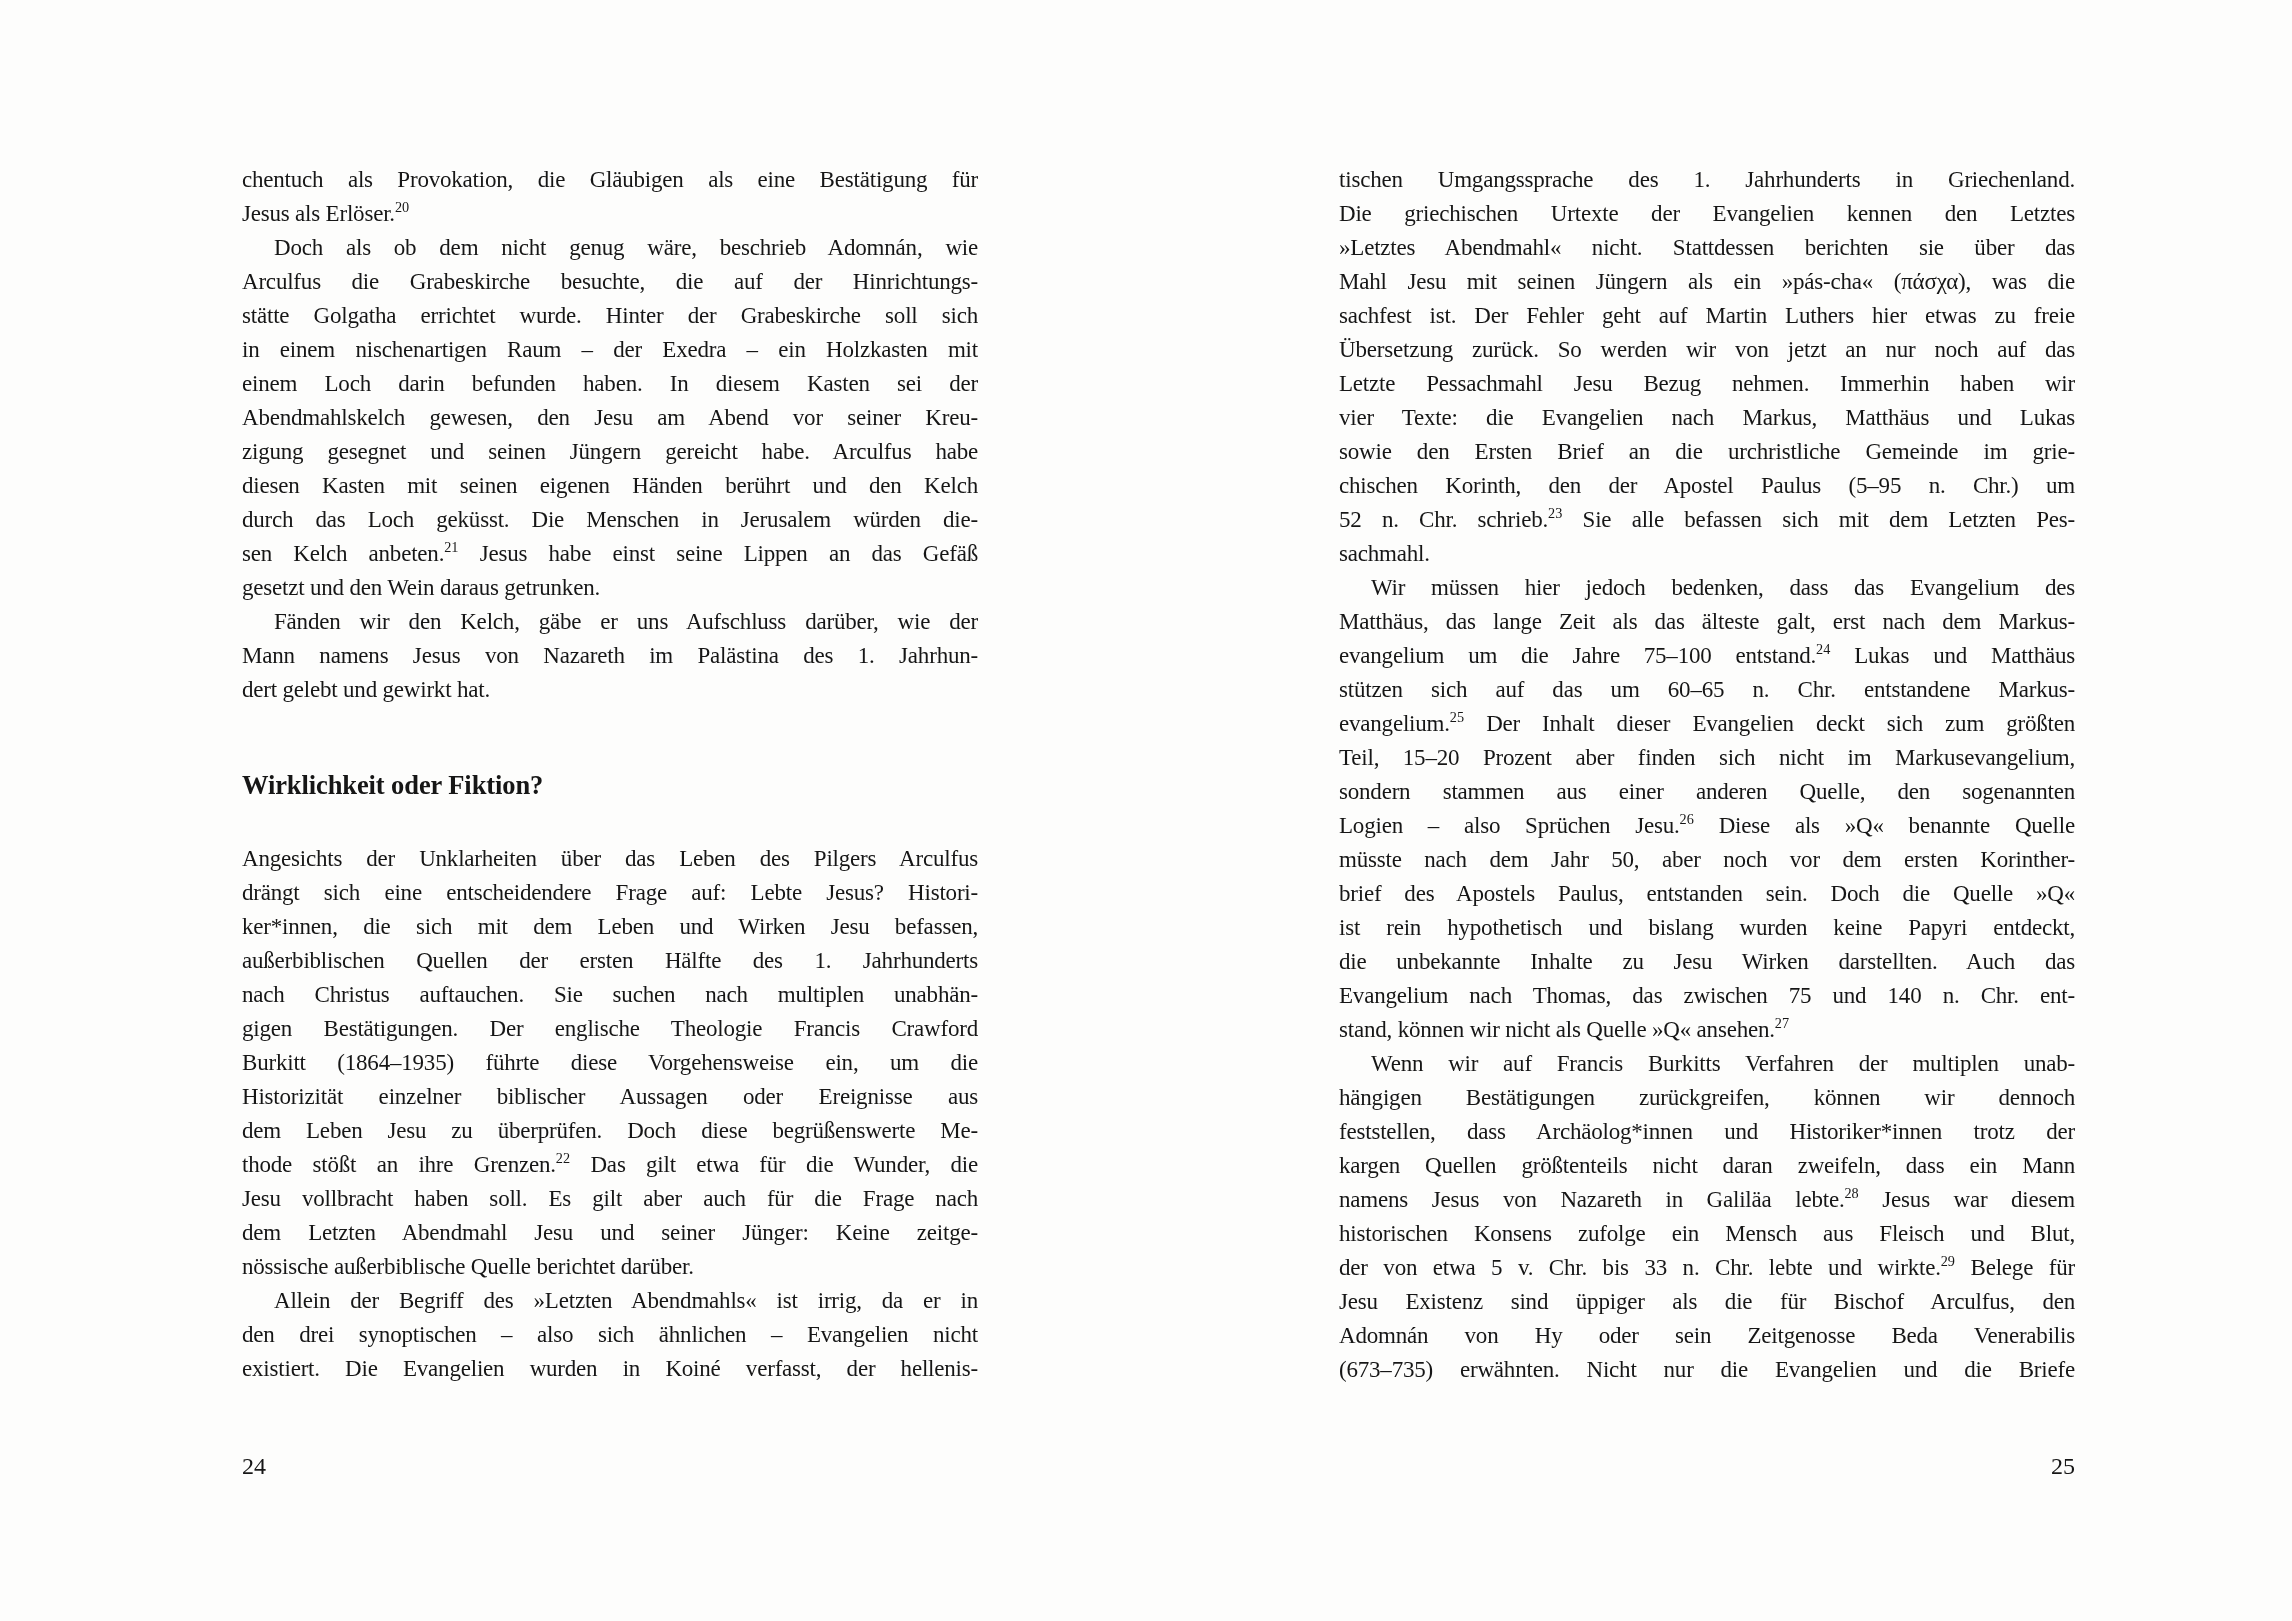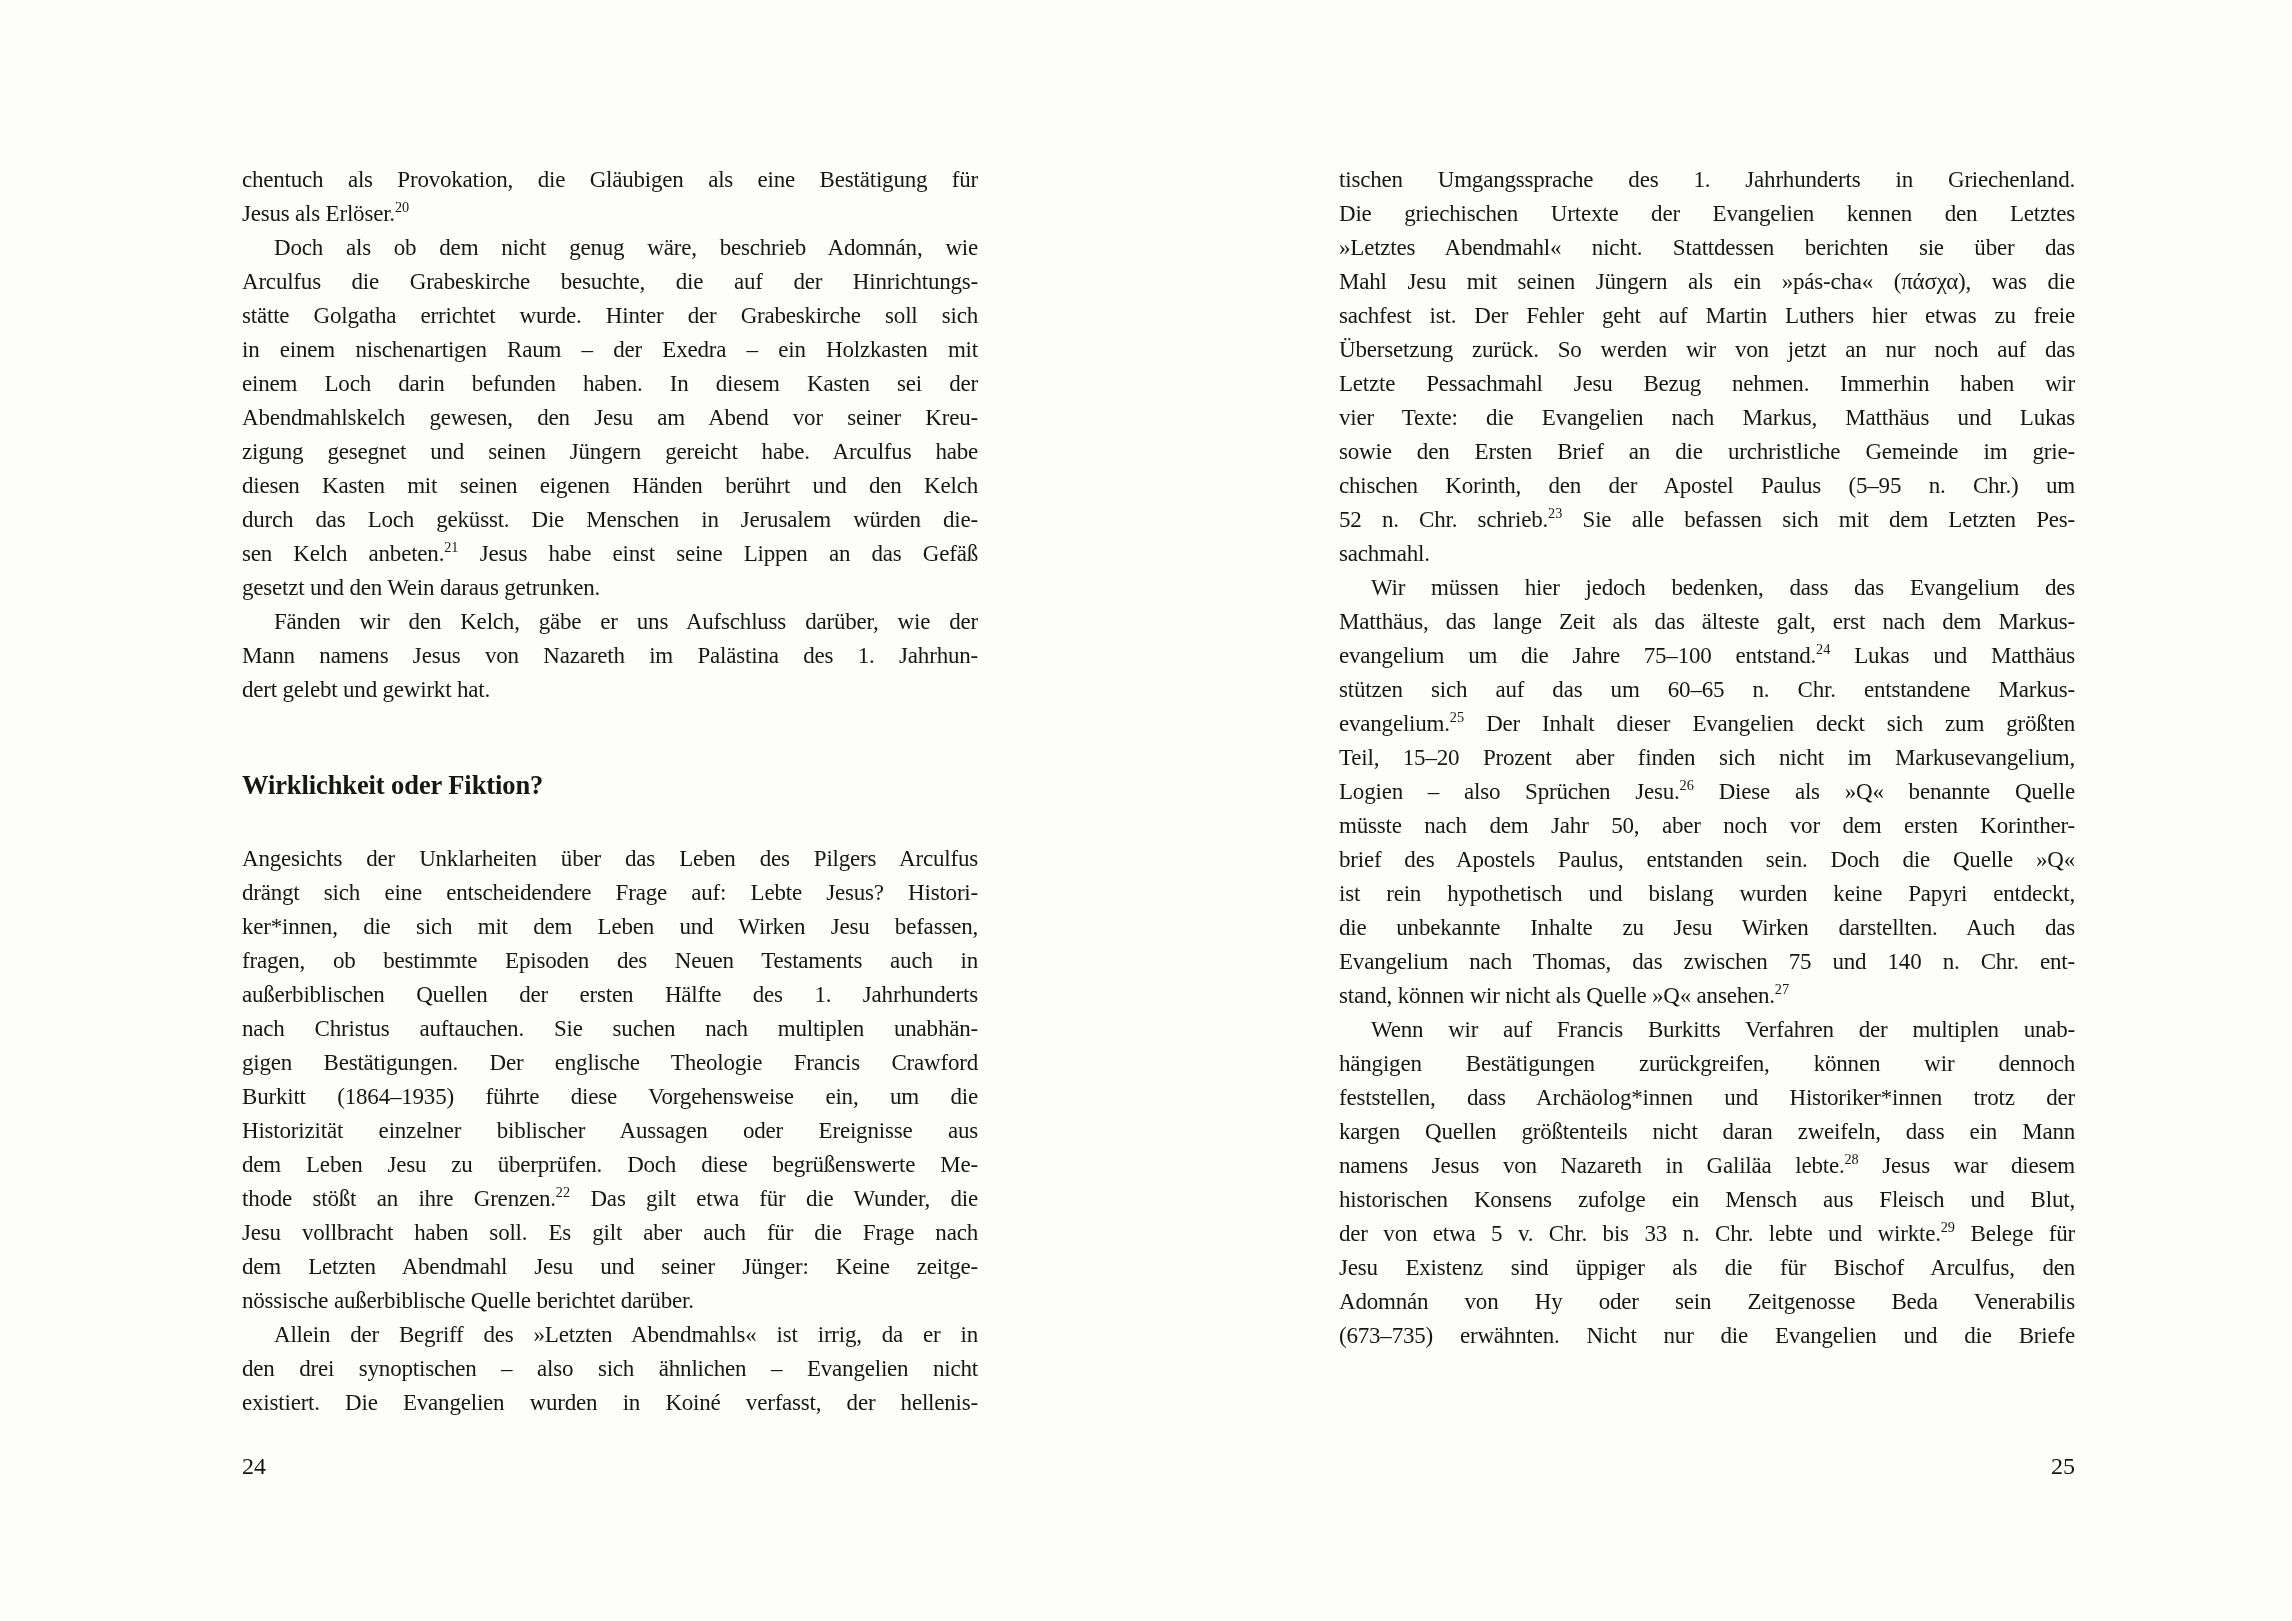--- a/index.html
+++ b/index.html
@@ -84,21 +84,20 @@
     <div class="paragraph">
       <div class="line indent">Fänden wir den Kelch, gäbe er uns Aufschluss darüber, wie der</div>
       <div class="line">Mann namens Jesus von Nazareth im Palästina des 1. Jahrhun-</div>
       <div class="line end">dert gelebt und gewirkt hat.</div>
     </div>
     <h2 class="section-heading">Wirklichkeit oder Fiktion?</h2>
     <div class="paragraph">
       <div class="line">Angesichts der Unklarheiten über das Leben des Pilgers Arculfus</div>
       <div class="line">drängt sich eine entscheidendere Frage auf: Lebte Jesus? Histori-</div>
       <div class="line">ker*innen, die sich mit dem Leben und Wirken Jesu befassen,</div>
-      <div class="line">fragen, ob bestimmte Episoden des Neuen Testaments auch in</div>
       <div class="line">außerbiblischen Quellen der ersten Hälfte des 1. Jahrhunderts</div>
       <div class="line">nach Christus auftauchen. Sie suchen nach multiplen unabhän-</div>
       <div class="line">gigen Bestätigungen. Der englische Theologie Francis Crawford</div>
       <div class="line">Burkitt (1864–1935) führte diese Vorgehensweise ein, um die</div>
       <div class="line">Historizität einzelner biblischer Aussagen oder Ereignisse aus</div>
       <div class="line">dem Leben Jesu zu überprüfen. Doch diese begrüßenswerte Me-</div>
       <div class="line">thode stößt an ihre Grenzen.<sup>22</sup> Das gilt etwa für die Wunder, die</div>
       <div class="line">Jesu vollbracht haben soll. Es gilt aber auch für die Frage nach</div>
       <div class="line">dem Letzten Abendmahl Jesu und seiner Jünger: Keine zeitge-</div>
       <div class="line end">nössische außerbiblische Quelle berichtet darüber.</div>
@@ -125,20 +124,21 @@
       <div class="line">52 n. Chr. schrieb.<sup>23</sup> Sie alle befassen sich mit dem Letzten Pes-</div>
       <div class="line end">sachmahl.</div>
     </div>
     <div class="paragraph">
       <div class="line indent">Wir müssen hier jedoch bedenken, dass das Evangelium des</div>
       <div class="line">Matthäus, das lange Zeit als das älteste galt, erst nach dem Markus-</div>
       <div class="line">evangelium um die Jahre 75–100 entstand.<sup>24</sup> Lukas und Matthäus</div>
       <div class="line">stützen sich auf das um 60–65 n. Chr. entstandene Markus-</div>
       <div class="line">evangelium.<sup>25</sup> Der Inhalt dieser Evangelien deckt sich zum größten</div>
       <div class="line">Teil, 15–20 Prozent aber finden sich nicht im Markusevangelium,</div>
+      <div class="line">sondern stammen aus einer anderen Quelle, den sogenannten</div>
       <div class="line">Logien – also Sprüchen Jesu.<sup>26</sup> Diese als »Q« benannte Quelle</div>
       <div class="line">müsste nach dem Jahr 50, aber noch vor dem ersten Korinther-</div>
       <div class="line">brief des Apostels Paulus, entstanden sein. Doch die Quelle »Q«</div>
       <div class="line">ist rein hypothetisch und bislang wurden keine Papyri entdeckt,</div>
       <div class="line">die unbekannte Inhalte zu Jesu Wirken darstellten. Auch das</div>
       <div class="line">Evangelium nach Thomas, das zwischen 75 und 140 n. Chr. ent-</div>
       <div class="line end">stand, können wir nicht als Quelle »Q« ansehen.<sup>27</sup></div>
     </div>
     <div class="paragraph">
       <div class="line indent">Wenn wir auf Francis Burkitts Verfahren der multiplen unab-</div>

